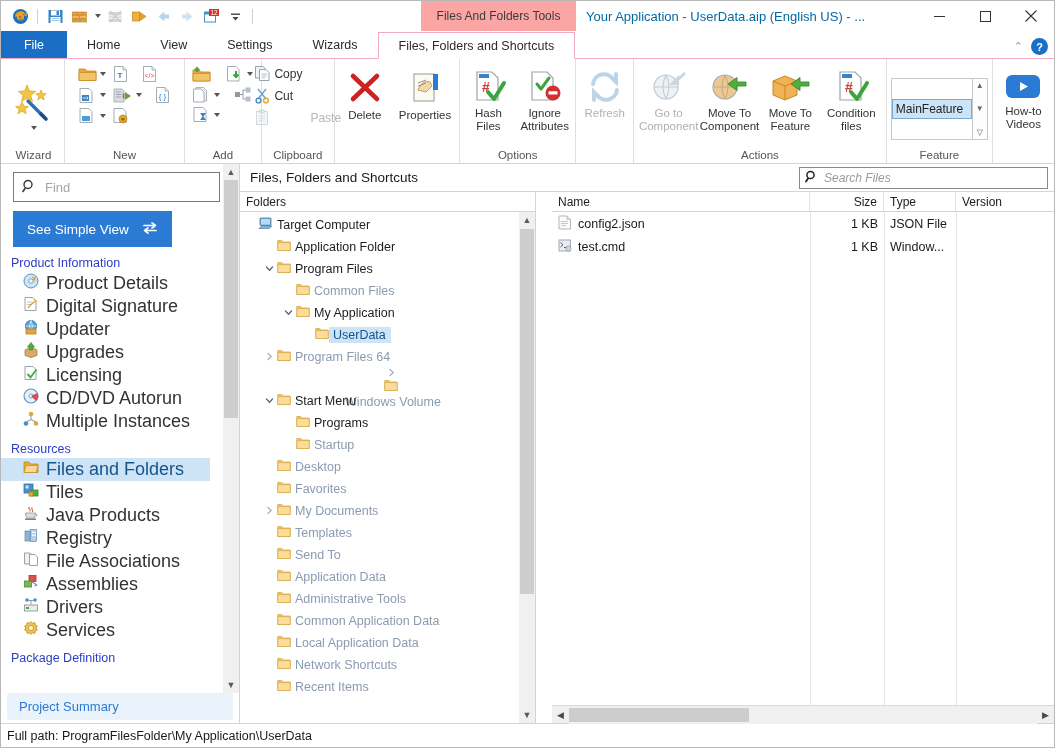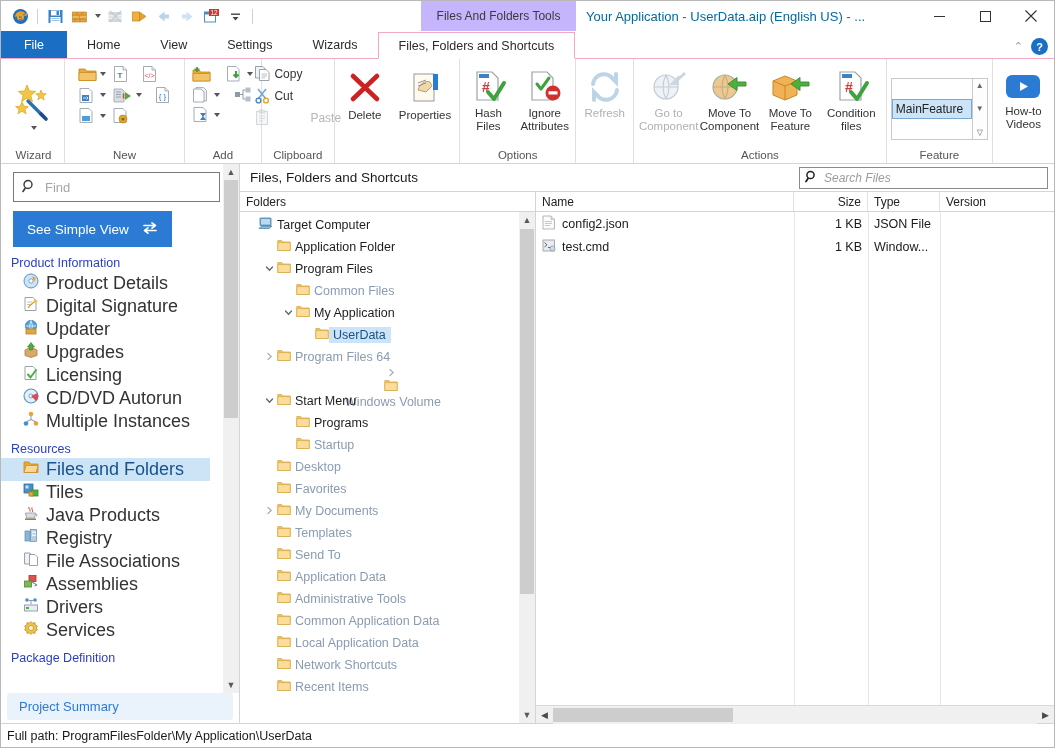--- a/index.html
+++ b/index.html
@@ -35,21 +35,21 @@
     width: 22px; height: 22px;
     display: flex; align-items: center; justify-content: center;
     position: relative;
     cursor: default;
   }
   .qsep { width: 1px; height: 15px; background: #d0d0d0; margin: 0 4px; }
   .ctx-title {
     position: absolute;
     left: 420px; top: 0;
     width: 155px; height: 30px;
-    background: #c4b5fd;
+    background: #fca5a5;
     display: flex; align-items: center; justify-content: center;
     font-size: 12px;
     color: #3b3b3b;
   }
   .wintitle {
     position: absolute;
     left: 585px; top: 0; height: 30px;
     display: flex; align-items: center;
     font-size: 13px; color: #0369a1;
   }
@@ -322,21 +322,21 @@
   }
   .searchfiles input {
     border: none; outline: none; flex: 1;
     font-size: 12px; font-style: italic;
     color: #444;
     font-family: "Liberation Sans", sans-serif;
     background: transparent;
   }
   .searchfiles input::placeholder { color: #9b9b9b; font-style: italic; }
 
-  .panes { flex: 1; display: flex; min-height: 0; }
+  .panes { flex: 1; display: flex; min-height: 0; gap: 16px; }
 
   
   .treepane {
     width: 296px;
     display: flex; flex-direction: column;
     border-right: 1px solid #d4d4d4;
     flex: none;
     min-height: 0;
   }
   .pane-colhead {

